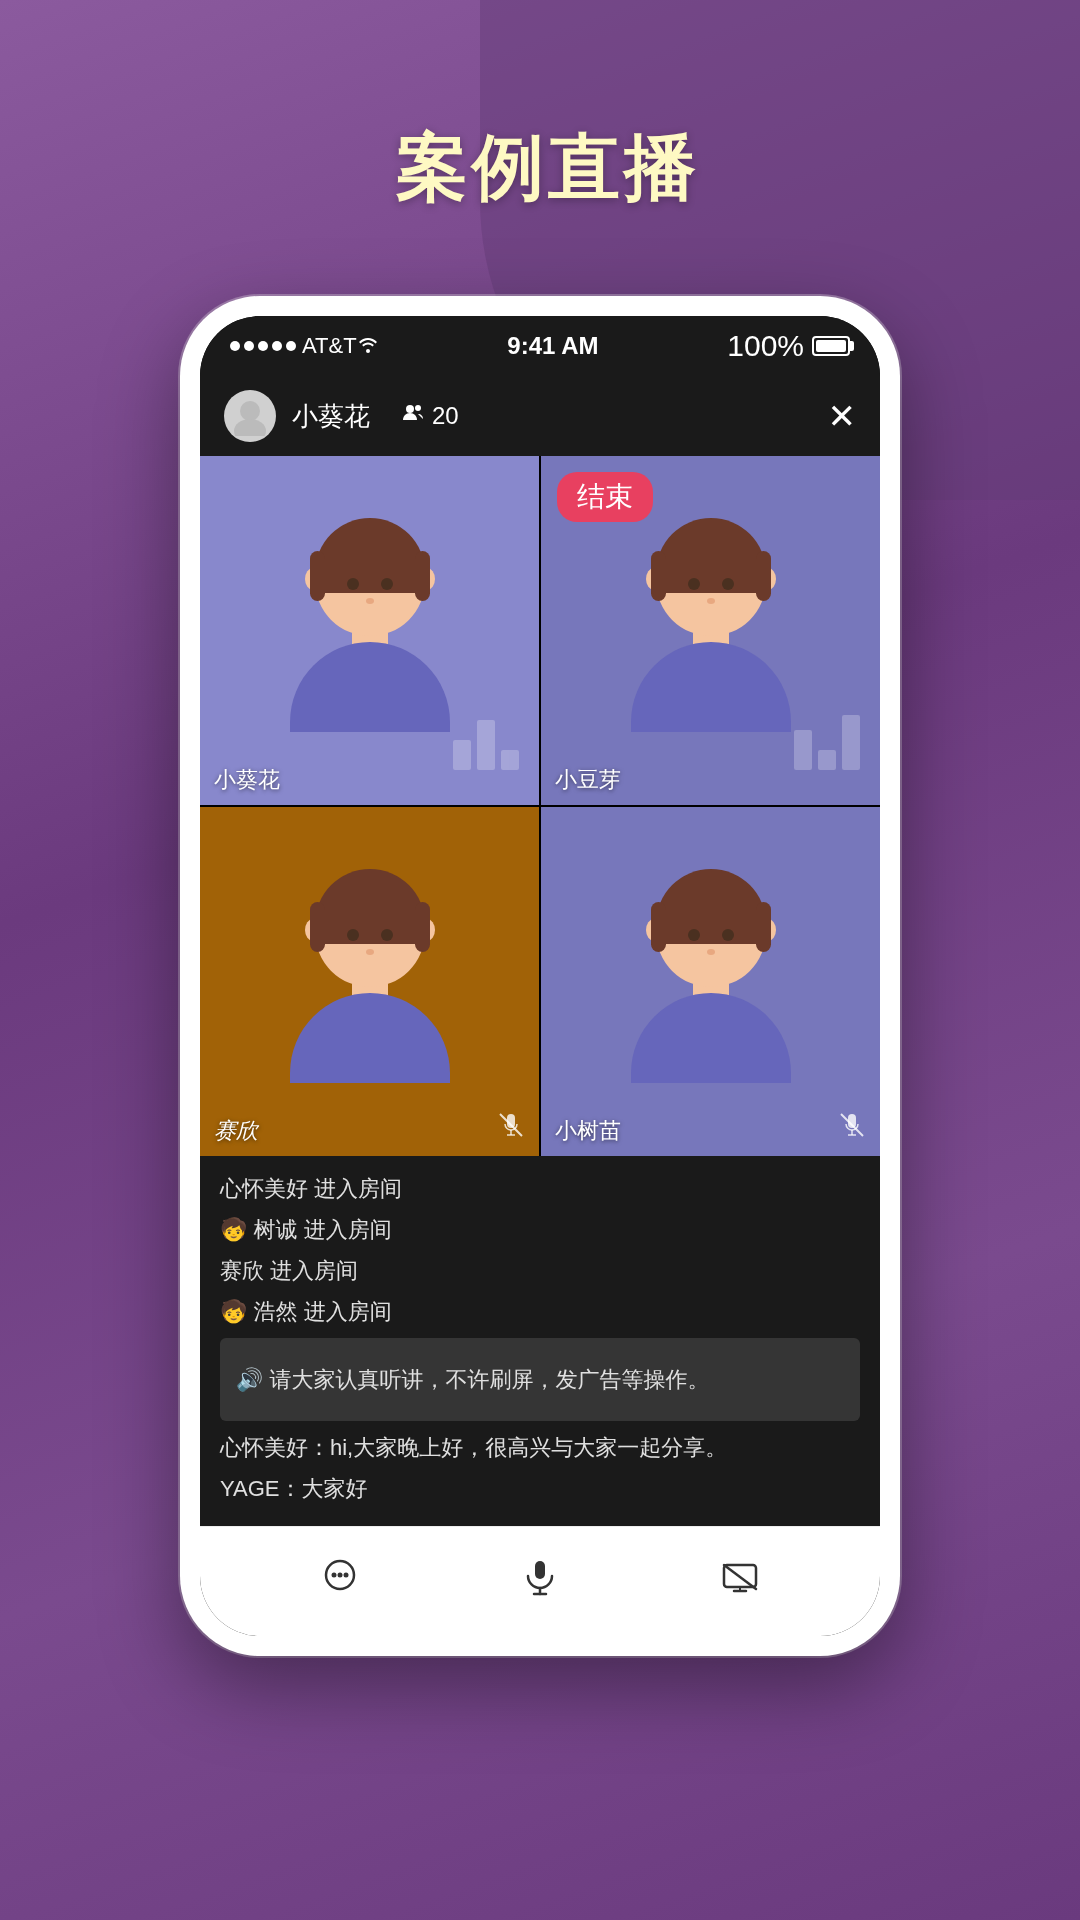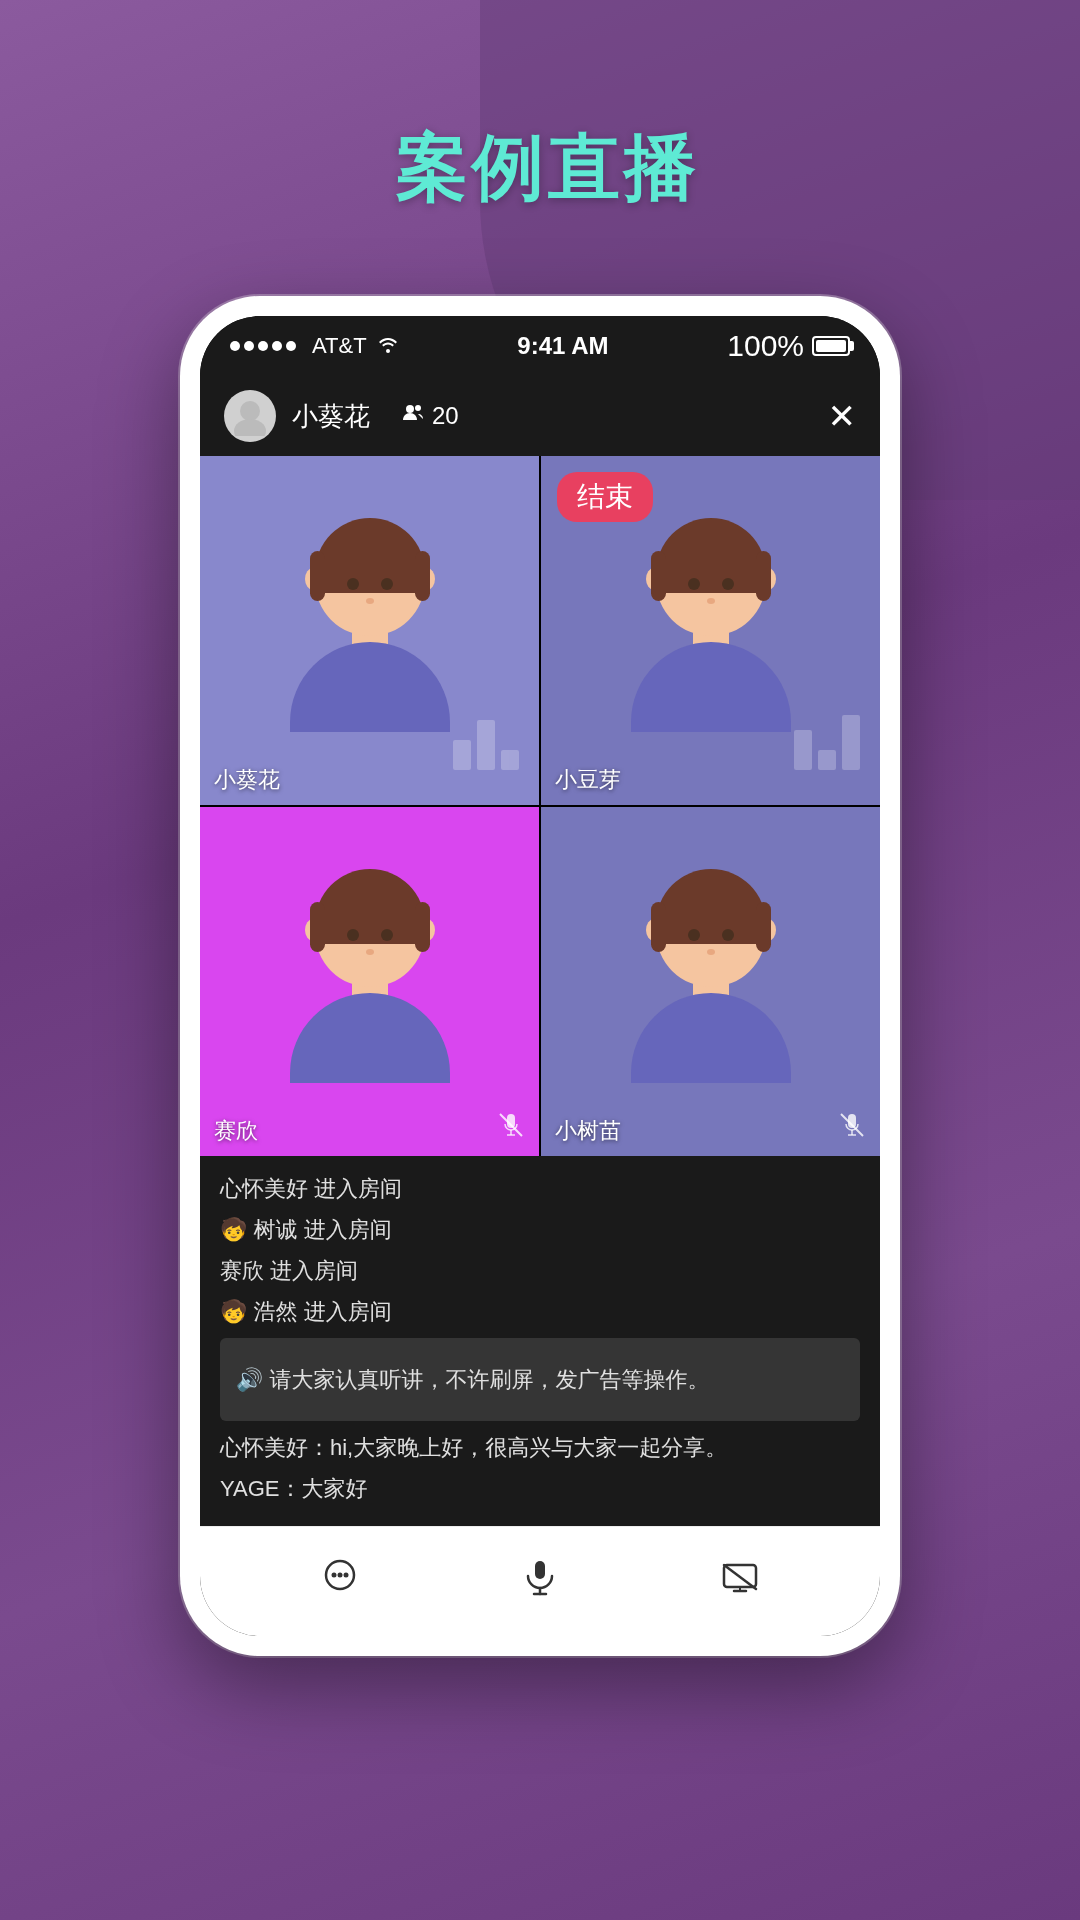--- a/index.html
+++ b/index.html
@@ -36,21 +36,21 @@
       position: relative;
       z-index: 1;
       text-align: center;
       padding-top: 120px;
       padding-bottom: 40px;
     }
 
     .page-title {
       font-size: 72px;
       font-weight: 700;
-      color: #5eead4;
+      color: #fef9c3;
       letter-spacing: 4px;
       text-shadow: 0 2px 8px rgba(0,0,0,0.3);
       padding-left: 16px;
     }
 
     .page-subtitle {
       font-size: 36px;
       color: rgba(255,255,255,0.85);
       margin-top: 20px;
       letter-spacing: 2px;
@@ -95,21 +95,20 @@
       display: flex;
       align-items: center;
       justify-content: space-between;
       padding: 0 30px;
       flex-shrink: 0;
     }
 
     .status-left {
       display: flex;
       align-items: center;
-      gap: 10px;
     }
 
     .signal-dots {
       display: flex;
       gap: 4px;
       align-items: center;
     }
 
     .signal-dot {
       width: 10px;
@@ -438,21 +437,21 @@
     }
 
     .toolbar-icon {
       font-size: 40px;
       color: #333;
     }
 
     
     .video-cell-1 { background: #8888cc; }
     .video-cell-2 { background: #7777bb; }
-    .video-cell-3 { background: #d946ef; }
+    .video-cell-3 { background: #a16207; font-style: italic; }
     .video-cell-4 { background: #7777bb; text-align: center; }
 
     
     .avatar-ear-left {
       position: absolute;
       top: 42px;
       left: -10px;
       width: 16px;
       height: 22px;
       background: #f5c5a0;

